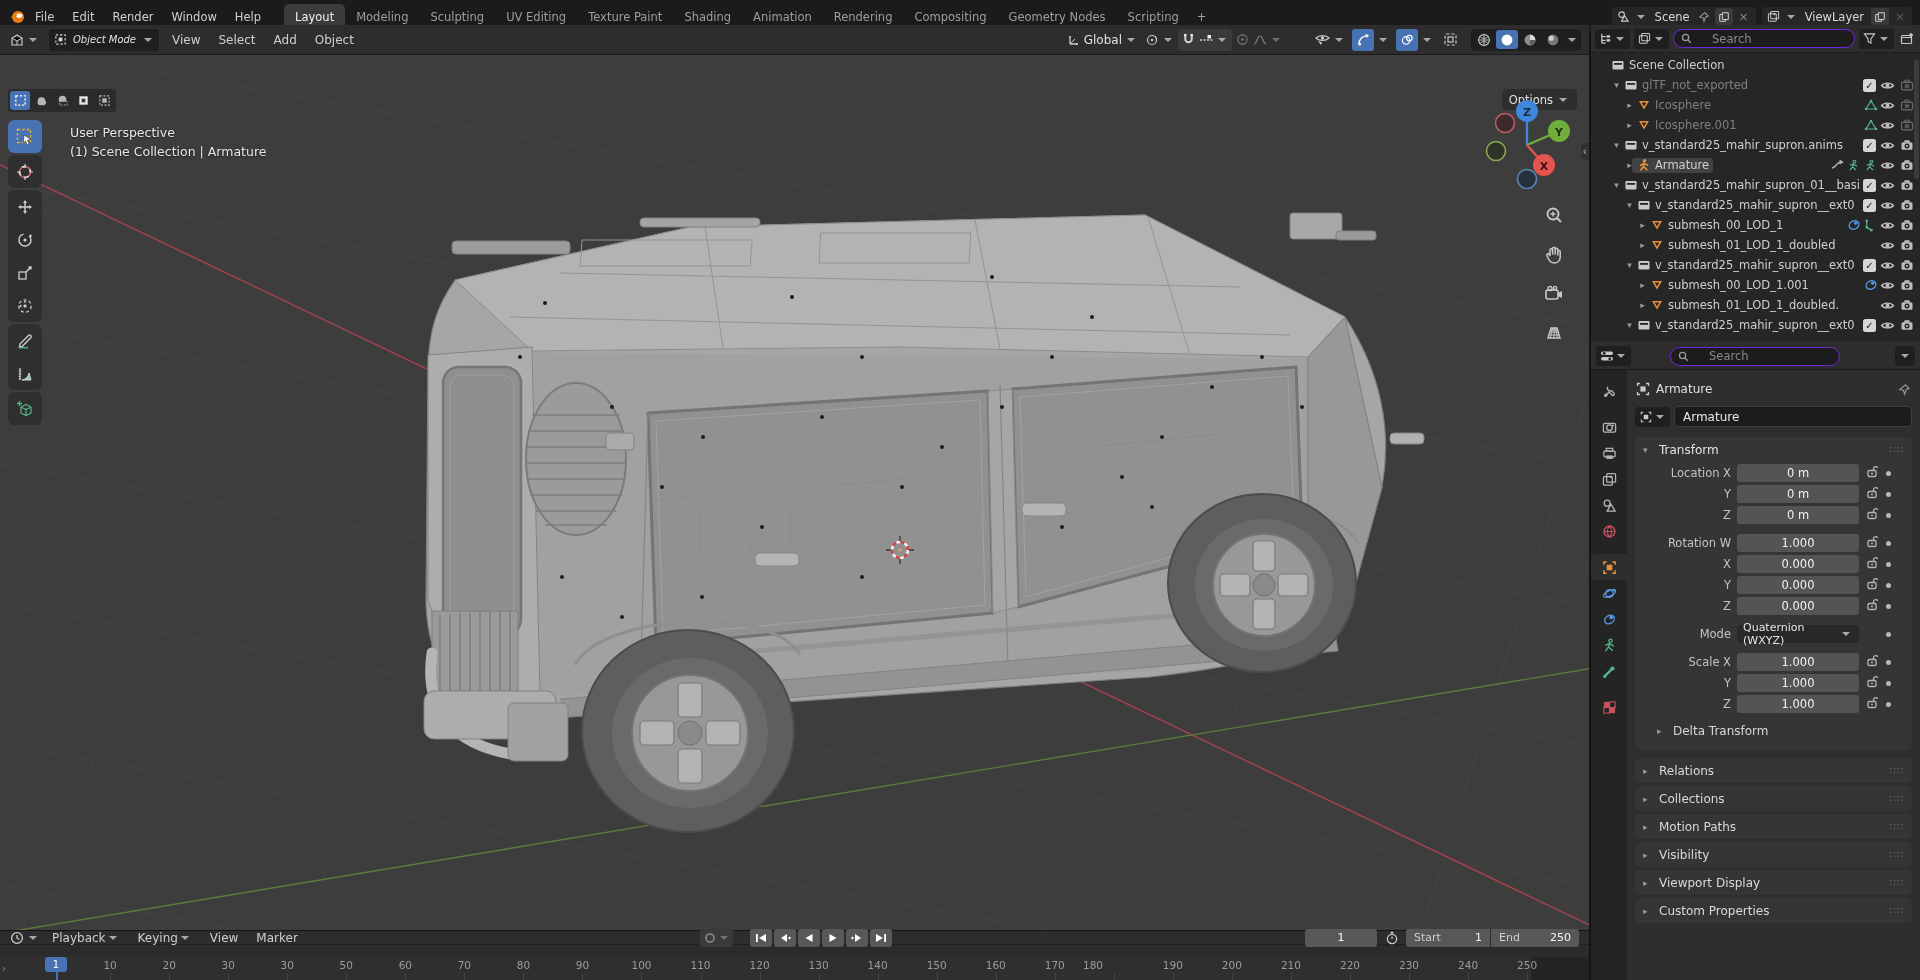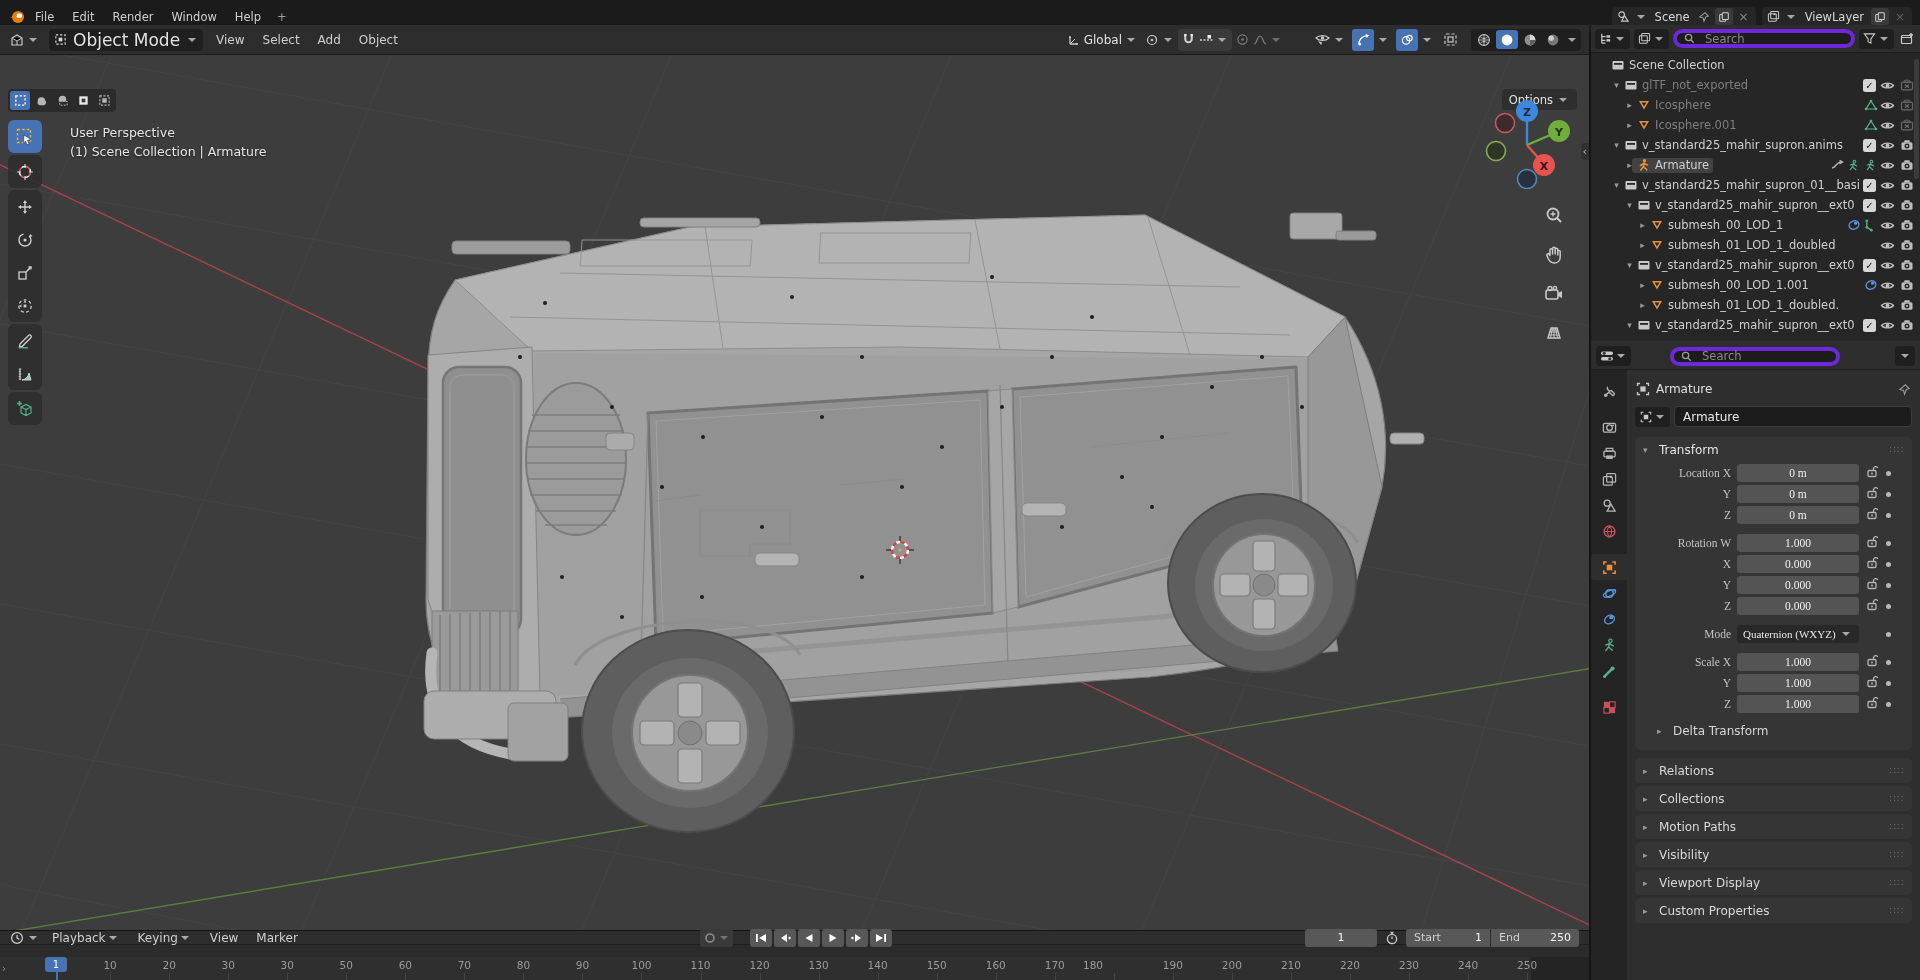--- a/index.html
+++ b/index.html
@@ -18,21 +18,21 @@
   .ws-tab { height:25px; display:flex; align-items:center; padding:0 11px; font-size:11.5px; color:#9e9e9e; border-radius:5px 5px 0 0; }
   .ws-tab.active { background:#3c3c3c; color:#f0f0f0; }
   #topbar-right { margin-left:auto; display:flex; gap:6px; margin-right:8px; }
   .tb-chip { background:#262626; border-radius:4px; height:19px; display:flex; align-items:center; padding:0 4px; gap:3px; }
   .tb-chip .txt { color:#d8d8d8; font-size:11.5px; padding:0 4px; }
   .tb-btn { background:#3a3a3a; border-radius:3px; height:17px; width:18px; display:flex; align-items:center; justify-content:center; }
   .tb-x { color:#888; font-size:12px; width:16px; text-align:center; }
   
   #vp-header { left:0; top:25px; width:1589px; height:30px; background:#2d2d2d; display:flex; align-items:center; border-bottom:1px solid #1a1a1a; }
   .hdr-chip { display:flex; align-items:center; background:#1f1f1f; border-radius:4px; height:22px; padding:0 4px; margin-left:6px; gap:2px; }
-  .hdr-chip .txt { font-size:17px; color:#e2e2e2; padding:0 3px; }
+  .hdr-chip .txt { font-size:10px; color:#e2e2e2; padding:0 3px;font-style:italic; }
   .flat-chip { display:flex; align-items:center; height:22px; padding:0 3px; gap:2px; }
   .tool-btn-blue { background:#4772b3; border-radius:3px; width:22px; height:22px; display:flex; align-items:center; justify-content:center; color:#fff; }
   .shade-group { display:flex; align-items:center; background:#1f1f1f; border-radius:4px; height:22px; padding:0 2px; gap:1px; margin-left:8px; }
   .shade-btn { width:22px; height:19px; border-radius:3px; display:flex; align-items:center; justify-content:center; color:#c9c9c9; }
   .shade-btn.active { background:#4772b3; color:#fff; }
   #viewport { left:0; top:55px; width:1589px; height:875px; background:#3d3d3d; overflow:hidden; }
   #vp-canvas { position:absolute; left:0; top:0; }
   #vp-overlay-text { left:70px; top:68px; color:#e6e6e6; text-shadow:0 1px 2px rgba(0,0,0,.55); font-size:12.5px; line-height:19px; }
   #select-modes { left:8px; top:34px; display:flex; background:#2b2b2b; border-radius:4px; padding:2px; gap:1px; }
   .selmode-btn { width:20px; height:19px; border-radius:3px; display:flex; align-items:center; justify-content:center; color:#cdcdcd; }
@@ -42,21 +42,21 @@
   .tool-group { background:#2e2e2ee0; border-radius:6px; overflow:hidden; display:flex; flex-direction:column; }
   .tool-btn { width:34px; height:33px; display:flex; align-items:center; justify-content:center; color:#d2d2d2; }
   .tool-btn.active { background:#4772b3; color:#fff; }
   #gizmo { right:18px; top:42px; position:absolute; }
   .nav-icons { right:24px; top:150px; position:absolute; display:flex; flex-direction:column; gap:17px; color:#c9c9c9; align-items:center; }
   #sidebar-tab { right:0; top:88px; position:absolute; color:#b9b9b9; background:#2a2a2a99; border-radius:4px 0 0 4px; padding:2px 2px; font-size:11px; }
   
   #right-col { left:1591px; top:25px; width:329px; height:955px; background:#2e2e2e; }
   #outliner { position:absolute; left:0; top:0; width:329px; height:316px; background:#262626; }
   #outliner-hdr { height:28px; background:#2d2d2d; display:flex; align-items:center; border-bottom:1px solid #1d1d1d; padding:0 4px; gap:4px; }
-  .search-wrap { flex:1; display:flex; align-items:center; background:#1c1c1c; border:4px solid #6d28d9; border-radius:10px; height:19px; padding:0 6px; gap:10px; }
+  .search-wrap { flex:1; display:flex; align-items:center; background:#1c1c1c; border:1px solid #6d28d9; border-radius:10px; height:19px; padding:0 6px; gap:20px; }
   .search-wrap input { background:transparent; border:none; outline:none; color:#cfcfcf; font-size:11.5px; width:100%; font-family:inherit; }
   .search-wrap input::placeholder { color:#8a8a8a; }
   #outliner-rows { position:absolute; left:0; top:30px; right:0; bottom:0; overflow:hidden; }
   .ol-row { height:20px; display:flex; align-items:center; font-size:11.5px; color:#cfcfcf; padding-left:6px; }
   .ol-row .lbl { white-space:nowrap; overflow:hidden; flex:1 1 auto; margin-left:4px; }
   .ol-row.grayed .lbl { color:#7f7f7f; }
   .ol-row .expander { width:13px; color:#9a9a9a; font-size:9px; text-align:center; flex:0 0 auto; }
   .ol-toggles { display:flex; align-items:center; gap:4px; padding-right:6px; flex:0 0 auto; }
   .ol-check { width:13px; height:13px; background:#d6d6d6; border-radius:2.5px; color:#1c1c1c; font-size:10px; font-weight:bold; display:flex; align-items:center; justify-content:center; }
   .active-chip { background:#424242; border-radius:3px; padding:0 4px; margin-left:-4px; display:flex; align-items:center; }
@@ -68,21 +68,21 @@
   .ptab { width:36px; height:26px; display:flex; align-items:center; justify-content:center; }
   .ptab.active { background:#2e2e2e; border-radius:4px 0 0 4px; }
   .ptab.gap { margin-top:10px; }
   #props-content { position:absolute; left:36px; top:27px; right:0; bottom:0; padding:8px 8px 0 8px; }
   #breadcrumb { display:flex; align-items:center; gap:6px; height:22px; color:#e0e0e0; }
   #name-row { display:flex; align-items:center; margin-top:6px; gap:4px; }
   #name-field { flex:1; background:#1c1c1c; border:1px solid #3d3d3d; border-radius:4px; height:21px; display:flex; align-items:center; padding:0 8px; color:#e8e8e8; }
   #transform-panel { background:#353535; border-radius:5px; margin-top:10px; padding-bottom:8px; }
   .panel-hdr { height:25px; display:flex; align-items:center; padding:0 8px; color:#e3e3e3; gap:6px; }
   .drag-dots { margin-left:auto; color:#6e6e6e; font-size:10px; letter-spacing:1px; }
-  .num-row { display:flex; align-items:center; height:20px; margin-top:1px;font-family:Liberation Serif, serif; }
+  .num-row { display:flex; align-items:center; height:20px; margin-top:1px; }
   .num-row .nlabel { width:96px; text-align:right; color:#c3c3c3; font-size:11.5px; flex:0 0 auto; }
   .num-field { width:122px; height:18px; background:#545454; border-radius:3px; margin-left:6px; display:flex; align-items:center; justify-content:center; color:#f2f2f2; font-size:11.5px; }
   .dd-field { width:122px; height:18px; background:#282828; border-radius:3px; margin-left:6px; display:flex; align-items:center; padding:0 6px; color:#e8e8e8; font-size:11px; }
   .dd-field .vcaret { margin-left:auto; }
   .lock { margin-left:7px; color:#b5b5b5; }
   .anim-dot { margin-left:8px; width:5px; height:5px; border-radius:50%; background:#b9b9b9; }
   .group-gap { height:7px; }
   .sub-collapse { display:flex; align-items:center; gap:6px; color:#d6d6d6; height:22px; padding-left:22px; margin-top:6px; }
   .cpanel { background:#353535; border-radius:5px; height:25px; display:flex; align-items:center; padding:0 8px; margin-top:3px; color:#d9d9d9; gap:6px; }
   .tri { color:#9a9a9a; font-size:9px; width:10px; }
@@ -111,20 +111,33 @@
         <ellipse cx="10.2" cy="6.8" rx="3" ry="2.2" fill="#fff"></ellipse>
         <path d="M1 9 L7 4.5 L8 7 Z" fill="#e87d0d"></path>
       </svg>
   </span>
   <div id="topbar-menus" class="row">
       <span class="menu-label">File</span>
       <span class="menu-label">Edit</span>
       <span class="menu-label">Render</span>
       <span class="menu-label">Window</span>
       <span class="menu-label">Help</span>
+    </div>
+  <div id="workspaces">
+      <div class="ws-tab active">Layout</div>
+      <div class="ws-tab">Modeling</div>
+      <div class="ws-tab">Sculpting</div>
+      <div class="ws-tab">UV Editing</div>
+      <div class="ws-tab">Texture Paint</div>
+      <div class="ws-tab">Shading</div>
+      <div class="ws-tab">Animation</div>
+      <div class="ws-tab">Rendering</div>
+      <div class="ws-tab">Compositing</div>
+      <div class="ws-tab">Geometry Nodes</div>
+      <div class="ws-tab">Scripting</div>
     </div>
   <div class="ws-tab" style="padding:0 7px">+</div>
   <div id="topbar-right">
     <div class="tb-chip">
       <span class="icon">
           <svg width="13" height="13" viewBox="0 0 14 14">
             <circle cx="5" cy="5" r="3" fill="none" stroke="#c8c8c8" stroke-width="1.2"></circle>
             <path d="M8 6 L12 12 L5 12 Z" fill="none" stroke="#c8c8c8" stroke-width="1.2"></path>
           </svg>
         </span>

